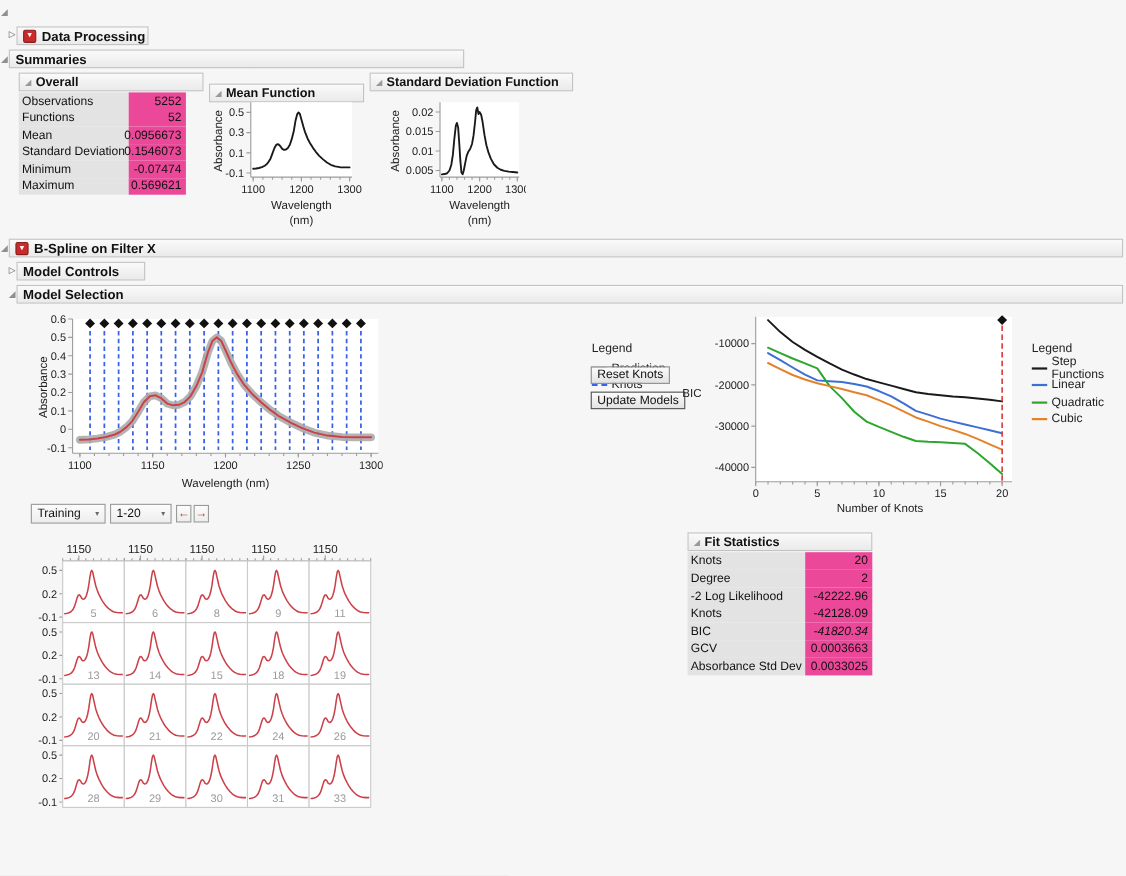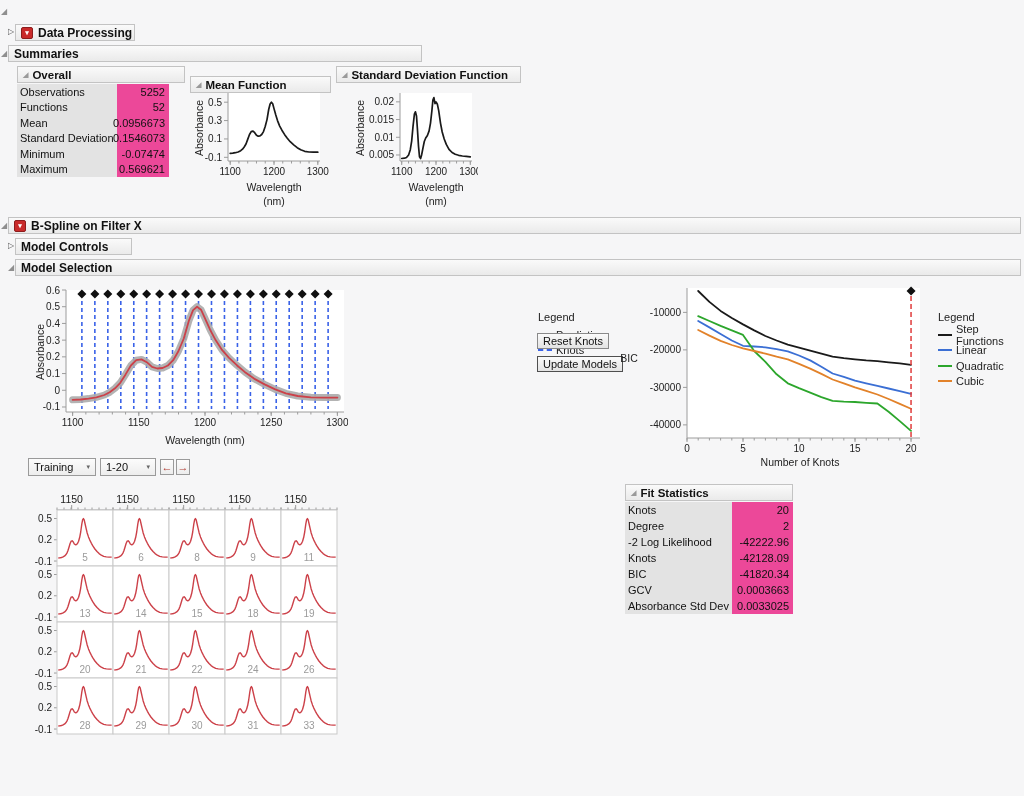--- a/index.html
+++ b/index.html
@@ -554,21 +554,21 @@
       <div class="trow" style="height: 16px;">
         <div class="tlabel" style="width: 107px;">-2 Log Likelihood</div>
         <div class="tvalue" style="width: 61px;">-42222.96</div>
       </div>
       <div class="trow" style="height: 16px;">
         <div class="tlabel" style="width: 107px;">Knots</div>
         <div class="tvalue" style="width: 61px;">-42128.09</div>
       </div>
       <div class="trow" style="height: 16px;">
         <div class="tlabel" style="width: 107px;">BIC</div>
-        <div class="tvalue" style="width: 61px;">-41820.34</div>
+        <div class="tvalue" style="width: 61px; font-style: italic;">-41820.34</div>
       </div>
       <div class="trow" style="height: 16px;">
         <div class="tlabel" style="width: 107px;">GCV</div>
         <div class="tvalue" style="width: 61px;">0.0003663</div>
       </div>
       <div class="trow" style="height: 16px;">
         <div class="tlabel" style="width: 107px;">Absorbance Std Dev</div>
         <div class="tvalue" style="width: 61px;">0.0033025</div>
       </div>
     </div>

